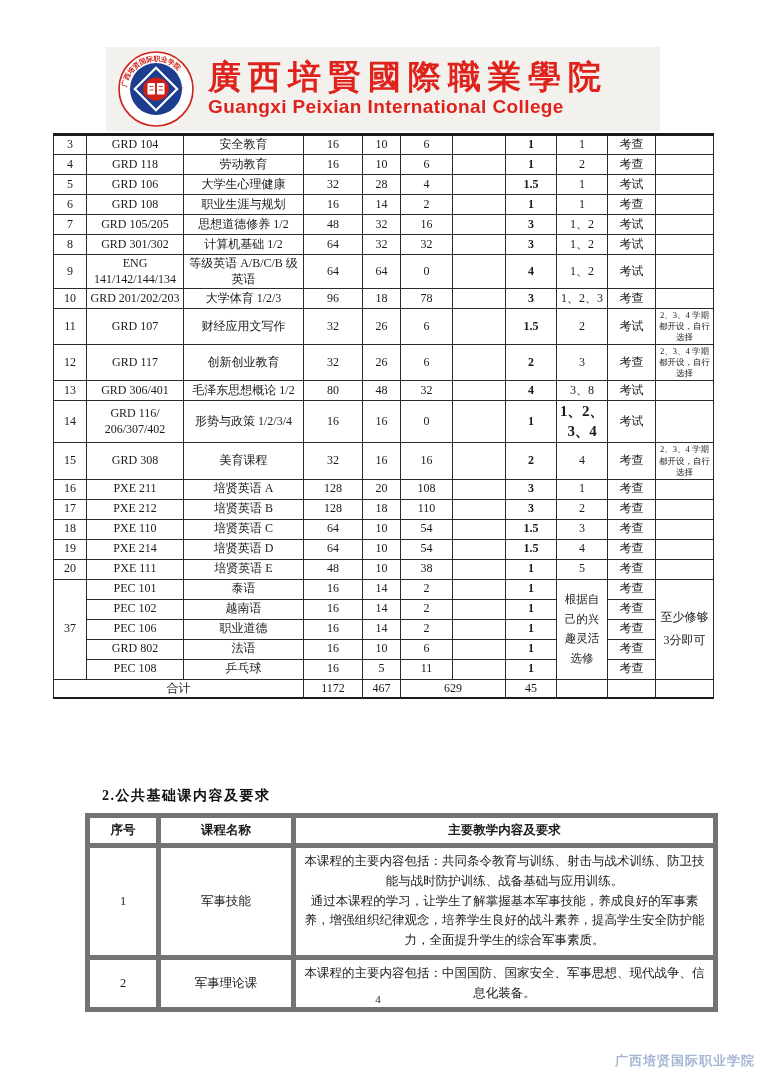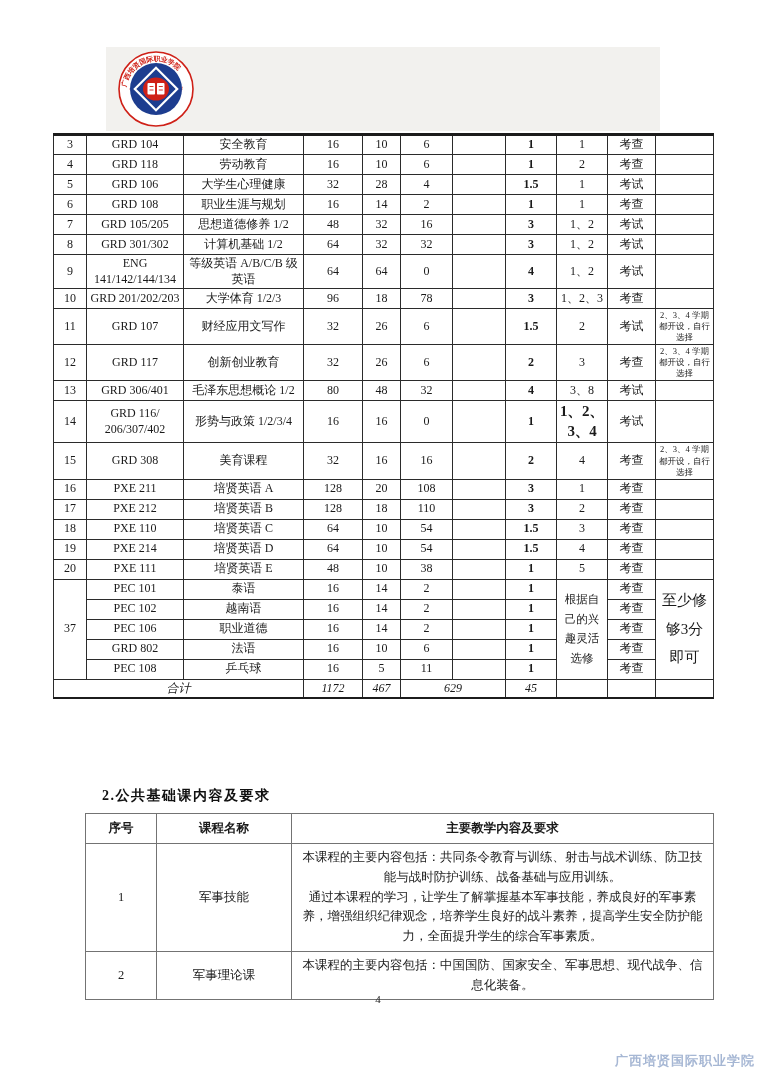--- a/index.html
+++ b/index.html
@@ -31,33 +31,33 @@
   }
   table.main-table td {
     border:1px solid #2b2b2b; text-align:center; vertical-align:middle;
     font-size:12px; height:20px; line-height:1.3; padding:1px 2px;
     overflow:hidden; word-wrap:break-word;
   }
   table.main-table td.credit { font-weight:bold; }
   table.main-table td.note { font-size:8.5px; line-height:1.3; padding:1px; color:#222; }
   table.main-table td.small-sem { font-size:15px; letter-spacing:-0.3px;font-weight:bold; }
   table.main-table td.group-sem { font-size:11.5px; line-height:1.7; padding:2px 5px; }
-  table.main-table td.group-note { font-size:15px; line-height:1.9; padding:0 4px; }
-  table.main-table tr.total-row td { height:15px;font-style:italic; }
+  table.main-table td.group-note { font-size:12px; line-height:1.9; padding:0 4px; }
+  table.main-table tr.total-row td { height:15px; }
   
   .section-heading {
     position:absolute; left:102px; top:787px; font-size:14px; font-weight:bold;
     letter-spacing:1.5px; color:#111;
   }
   table.desc-table {
     position:absolute; left:85px; top:813px; width:628px;
     border-collapse:collapse; table-layout:fixed;
   }
   table.desc-table td {
-    border:1px solid #737373; font-size:12.5px; color:#1a1a1a;
+    border:5px solid #737373; font-size:12.5px; color:#1a1a1a;
     vertical-align:middle; padding:3px 6px;
   }
   table.desc-table td.hdr { text-align:center; font-weight:bold; height:30px; }
   table.desc-table td.center { text-align:center; }
   table.desc-table td.content { text-align:center; padding:4px 8px; }
   table.desc-table td.content p { margin:0; line-height:1.58; }
   
   .page-number {
     position:absolute; left:0; top:993px; width:756px; text-align:center;
     font-size:11px; color:#222;
@@ -91,20 +91,24 @@
         <rect x="23" y="23" width="30" height="30" fill="none" stroke="#ffffff" stroke-width="2.2" transform="rotate(45 38 38)"></rect>
         <ellipse cx="38" cy="38" rx="13" ry="11.5" fill="#cf2017"></ellipse>
         <rect x="29.5" y="32" width="7.6" height="11.5" rx="1" fill="#ffffff"></rect>
         <rect x="38.9" y="32" width="7.6" height="11.5" rx="1" fill="#ffffff"></rect>
         <line x1="38.2" y1="31" x2="38.2" y2="44.5" stroke="#cf2017" stroke-width="1.4"></line>
         <line x1="31.5" y1="35.5" x2="35.5" y2="35.5" stroke="#cf2017" stroke-width="0.9"></line>
         <line x1="40.8" y1="35.5" x2="44.8" y2="35.5" stroke="#cf2017" stroke-width="0.9"></line>
         <line x1="31.5" y1="39" x2="35.5" y2="39" stroke="#cf2017" stroke-width="0.9"></line>
         <line x1="40.8" y1="39" x2="44.8" y2="39" stroke="#cf2017" stroke-width="0.9"></line>
       </svg>
+    </div>
+    <div class="titles">
+      <div class="title-zh">廣西培賢國際職業學院</div>
+      <div class="title-en">Guangxi Peixian International College</div>
     </div>
   </div>
 
   <table class="main-table">
     <colgroup>
       <col style="width:33px">
         <col style="width:97px">
         <col style="width:120px">
       <col style="width:59px">
         <col style="width:38px">

